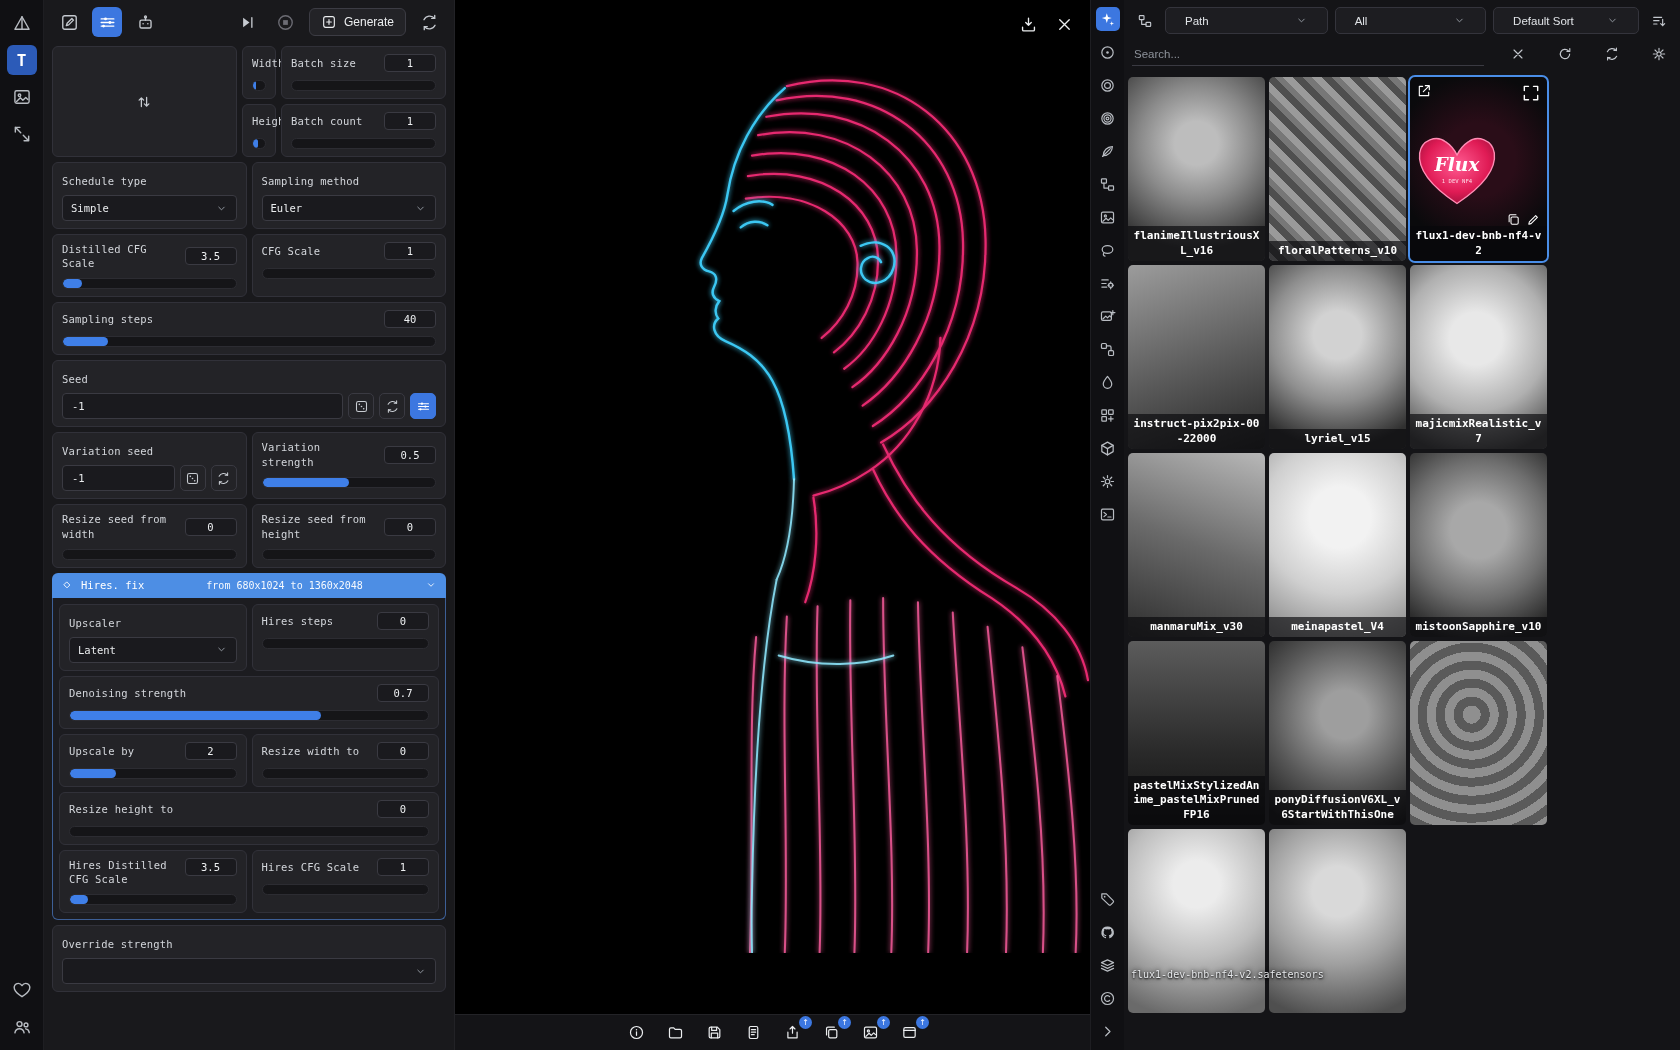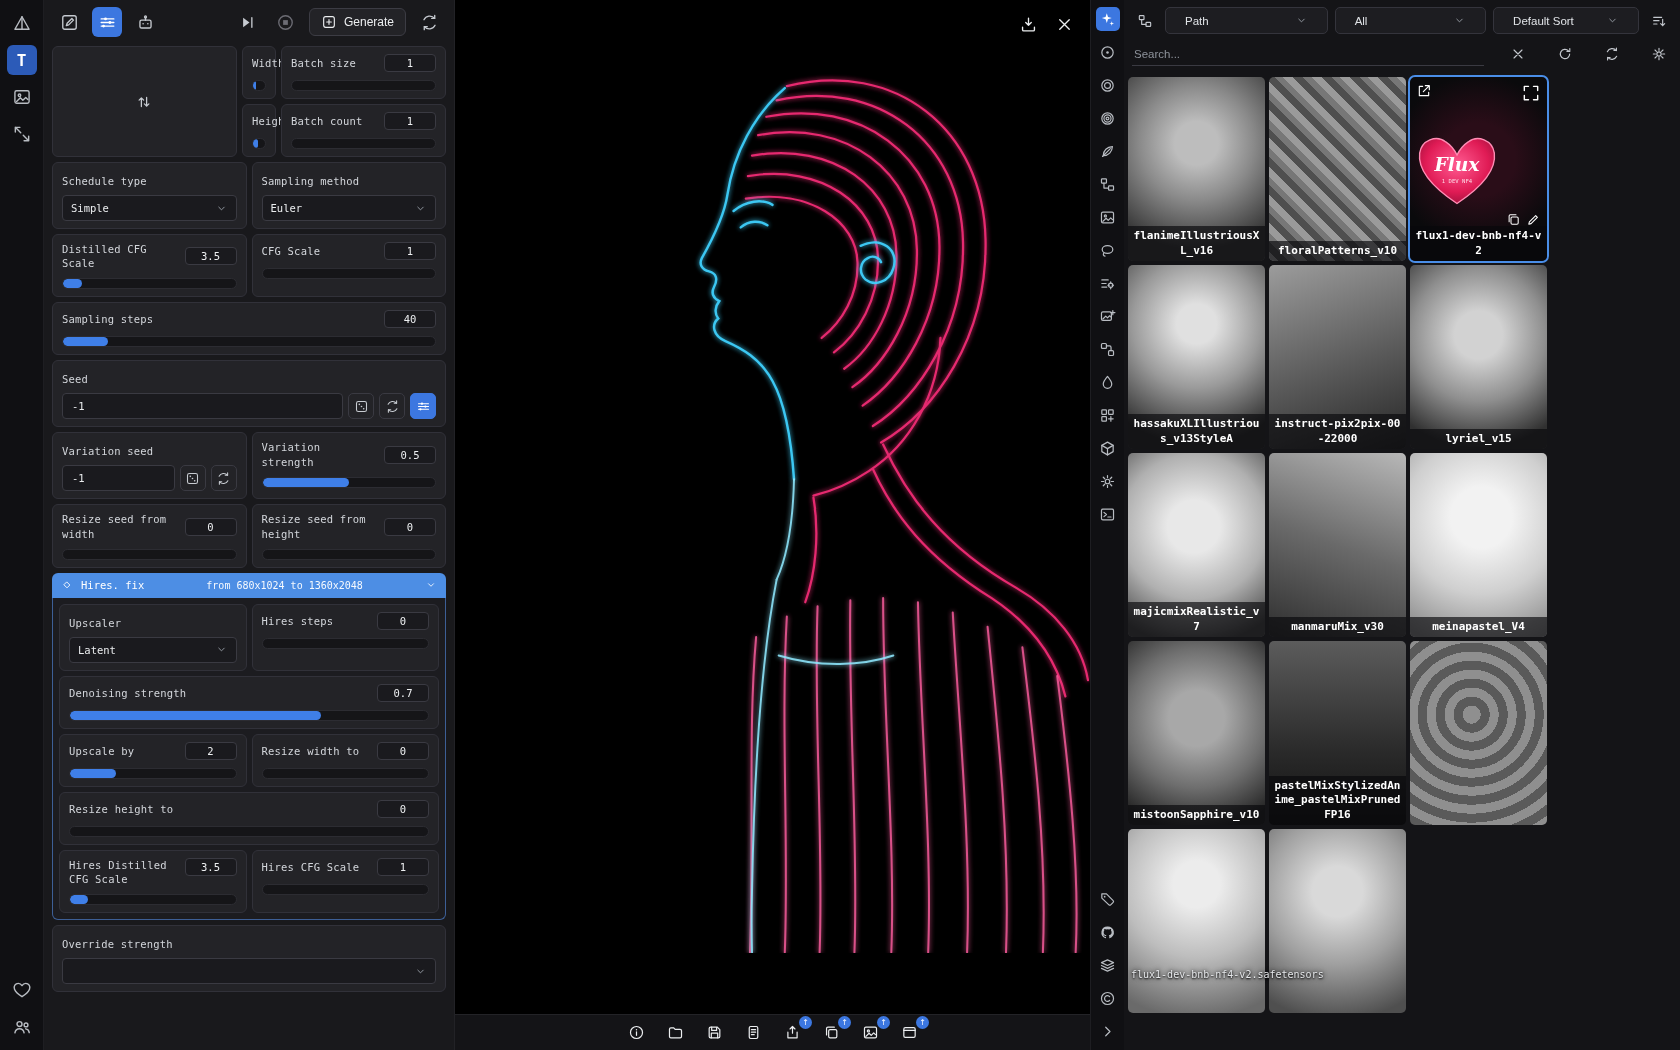--- a/index.html
+++ b/index.html
@@ -981,43 +981,43 @@
               <use href="#i-copy"></use>
             </svg>
           </span>
         <span class="cicon" style="bottom:34px;right:6px;width:15px;height:15px">
             <svg class="ic">
               <use href="#i-pen"></use>
             </svg>
           </span>
         <div class="mname">flux1-dev-bnb-nf4-v2</div>
       </div>
-      <div class="mcard g4">
-          <div class="mname">hassakuXLIllustrious_v13StyleA</div>
-        </div>
       <div class="mcard g5">
           <div class="mname">instruct-pix2pix-00-22000</div>
         </div>
       <div class="mcard g6">
           <div class="mname">lyriel_v15</div>
         </div>
       <div class="mcard g7">
           <div class="mname">majicmixRealistic_v7</div>
         </div>
       <div class="mcard g8">
           <div class="mname">manmaruMix_v30</div>
         </div>
       <div class="mcard g9">
           <div class="mname">meinapastel_V4</div>
         </div>
       <div class="mcard g10">
           <div class="mname">mistoonSapphire_v10</div>
         </div>
       <div class="mcard g11">
           <div class="mname">pastelMixStylizedAnime_pastelMixPrunedFP16</div>
+        </div>
+      <div class="mcard g12">
+          <div class="mname">ponyDiffusionV6XL_v6StartWithThisOne</div>
         </div>
       <div class="mcard g13"></div>
       <div class="mcard g14"></div>
       <div class="mcard g15"></div>
     </div>
 
     <div class="status">flux1-dev-bnb-nf4-v2.safetensors</div>
   </div>
 
 </div>

